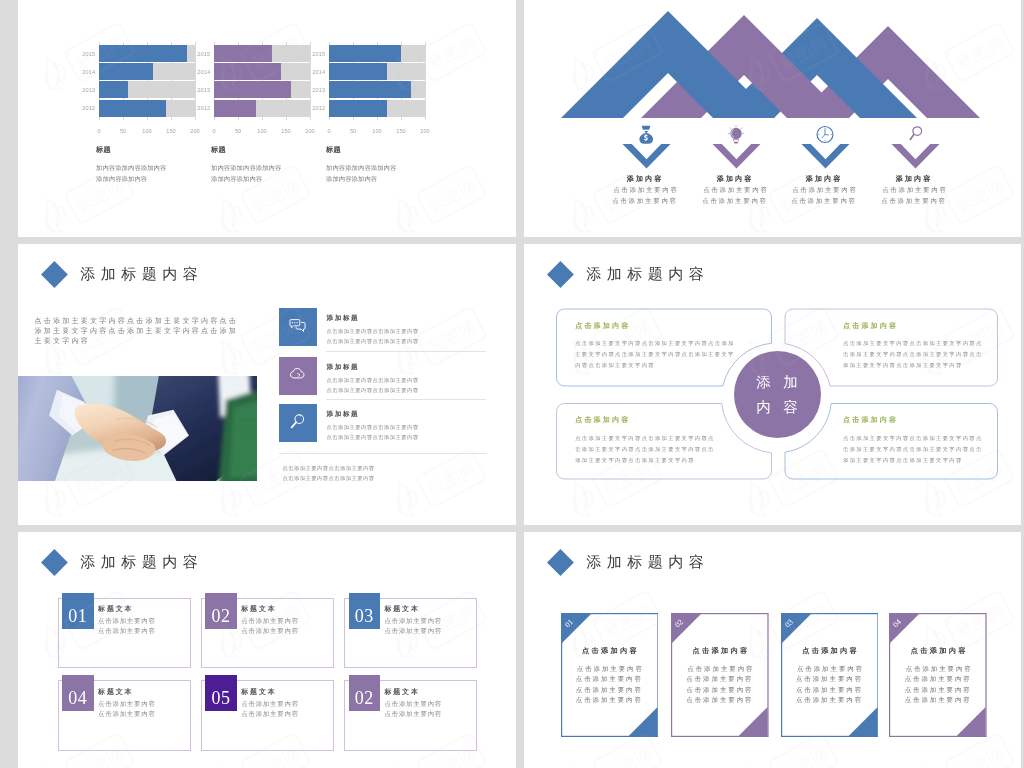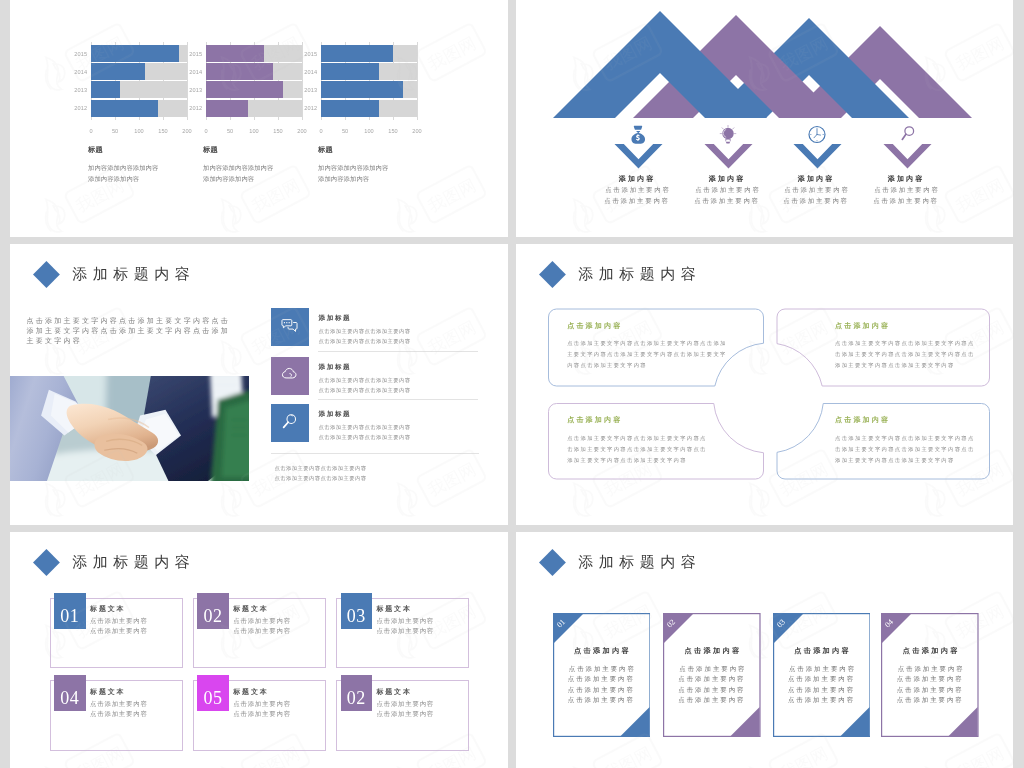--- a/index.html
+++ b/index.html
@@ -1,19 +1,19 @@
 <!DOCTYPE html>
 <html><head>
 <meta charset="utf-8">
 <style>
   html,body{margin:0;padding:0;}
   body{width:1024px;height:768px;background:#dcdcdc;
        font-family:"Liberation Sans",sans-serif;overflow:hidden;}
   .grid{position:absolute;left:0;top:0;width:1024px;height:768px;}
-  .slide{position:absolute;background:#fff;overflow:hidden;}
+  .slide{position:absolute;background:#fff;overflow:hidden;margin-left:8px;}
   #s1{left:10px;top:0px;width:498px;height:237px;}
   #s2{left:516px;top:0px;width:497px;height:237px;}
   #s3{left:10px;top:244px;width:498px;height:281px;}
   #s4{left:516px;top:244px;width:497px;height:281px;}
   #s5{left:10px;top:532px;width:498px;height:236px;}
   #s6{left:516px;top:532px;width:497px;height:236px;}
 
 
 
 
@@ -382,20 +382,24 @@
         </div>
         <div>
           <div class="qtit" style="left:51.200000000000045px;top:171px">点击添加内容</div>
           <div class="qtxt" style="left:51.200000000000045px;top:188.5px">点击添加主要文字内容点击添加主要文字内容点<br>击添加主要文字内容点击添加主要文字内容点击<br>添加主要文字内容点击添加主要文字内容</div>
         </div>
         <div>
           <div class="qtit" style="left:319px;top:171px">点击添加内容</div>
           <div class="qtxt" style="left:319px;top:188.5px">点击添加主要文字内容点击添加主要文字内容点<br>击添加主要文字内容点击添加主要文字内容点击<br>添加主要文字内容点击添加主要文字内容</div>
         </div>
       </div>
+    <div class="hubc" style="left:209.5px;top:107px;width:87px;height:87px">
+      <span>添 加</span>
+      <span>内 容</span>
+    </div>
   </div>
 
   <div class="slide" id="s5">
     <div class="hd">
       <div class="hd-dia" style="left:26.6px;top:21.2px"></div>
       <div class="hd-tx" style="left:62.2px;top:20.5px">添加标题内容</div>
     </div>
     <div id="s5-items">
         <div>
           <div class="nbox" style="left:39.7px;top:65.89999999999998px;width:131.2px;height:68.2px"></div>
@@ -416,21 +420,21 @@
           <div class="ntxt" style="left:366.5px;top:84.19999999999997px">点击添加主要内容<br>点击添加主要内容</div>
         </div>
         <div>
           <div class="nbox" style="left:39.7px;top:148.39999999999998px;width:131.2px;height:68.2px"></div>
           <div class="nbadge" style="left:44.1px;top:143.39999999999998px;width:31.5px;height:35.8px;background:#8d74a6">04</div>
           <div class="ntit" style="left:80.1px;top:154.79999999999998px">标题文本</div>
           <div class="ntxt" style="left:80.1px;top:166.7px">点击添加主要内容<br>点击添加主要内容</div>
         </div>
         <div>
           <div class="nbox" style="left:182.9px;top:148.39999999999998px;width:131.2px;height:68.2px"></div>
-          <div class="nbadge" style="left:187.3px;top:143.39999999999998px;width:31.5px;height:35.8px;background:#d946ef">05</div>
+          <div class="nbadge" style="left:187.3px;top:143.39999999999998px;width:31.5px;height:35.8px;background:#4c1d95">05</div>
           <div class="ntit" style="left:223.3px;top:154.79999999999998px">标题文本</div>
           <div class="ntxt" style="left:223.3px;top:166.7px">点击添加主要内容<br>点击添加主要内容</div>
         </div>
         <div>
           <div class="nbox" style="left:326.1px;top:148.39999999999998px;width:131.2px;height:68.2px"></div>
           <div class="nbadge" style="left:330.5px;top:143.39999999999998px;width:31.5px;height:35.8px;background:#8d74a6">02</div>
           <div class="ntit" style="left:366.5px;top:154.79999999999998px">标题文本</div>
           <div class="ntxt" style="left:366.5px;top:166.7px">点击添加主要内容<br>点击添加主要内容</div>
         </div>
       </div>

